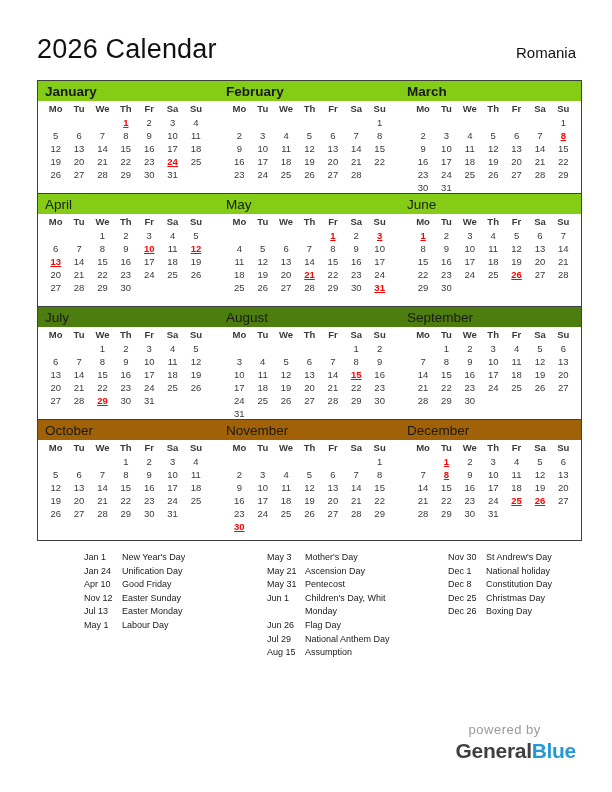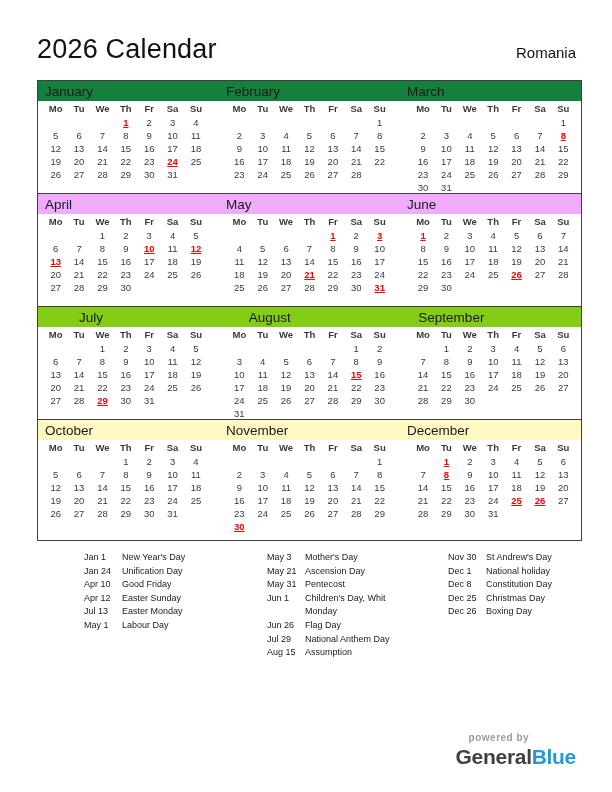--- a/index.html
+++ b/index.html
@@ -26,35 +26,35 @@
   .holiday { color:#ff0000; font-weight:bold; text-decoration:underline; }
 
   .holidays { margin:10px 0 0 42px; }
   .holidays-title { font-size:11px; font-weight:bold; color:#111; margin-bottom:9px; }
   .hcols { display:flex; }
   .hcol-0 { width:183px; } .hcol-1 { width:181px; } .hcol-2 { width:auto; }
   .hitem { display:flex; font-size:9px; line-height:13.6px; color:#222; }
   .hdate { width:38px; flex:none;margin-left:42px; }
 
   .footer { position:absolute; right:36px; top:714px; }
-  .powered { font-size:10px; color:#9b9b9b; margin:18px 0 2px 13px; letter-spacing:0.5px;font-weight:bold; }
+  .powered { font-size:13px; color:#9b9b9b; margin:8px 0 2px 13px; letter-spacing:0.5px; }
   .brand { font-size:21px; font-weight:bold; letter-spacing:-0.3px; }
 </style>
 </head>
 <body>
 
 <div class="page">
   <div class="header">
     <div class="title">2026 Calendar</div>
     <div class="region">Romania</div>
   </div>
 
   <div class="cal">
       <div class="section">
-        <div class="band" style="background: #15803d;">
+        <div class="band" style="background: #84cc16; font-weight: bold;">
           <div class="band-name">January</div>
           <div class="band-name">February</div>
           <div class="band-name">March</div>
         </div>
         <div class="months">
           <div class="month">
             <div class="row" style="color: rgb(79, 129, 189);">
               <div class="cell wd">Mo</div>
               <div class="cell wd">Tu</div>
               <div class="cell wd">We</div>
@@ -226,21 +226,21 @@
               <div class="cell"></div>
               <div class="cell"></div>
               <div class="cell"></div>
               <div class="cell"></div>
               <div class="cell"></div>
             </div>
           </div>
         </div>
       </div>
       <div class="section">
-        <div class="band" style="background: #f0abfc;">
+        <div class="band" style="background: #84cc16;">
           <div class="band-name">April</div>
           <div class="band-name">May</div>
           <div class="band-name">June</div>
         </div>
         <div class="months">
           <div class="month">
             <div class="row" style="color: rgb(244, 149, 79);">
               <div class="cell wd">Mo</div>
               <div class="cell wd">Tu</div>
               <div class="cell wd">We</div>
@@ -403,21 +403,21 @@
               <div class="cell"></div>
               <div class="cell"></div>
               <div class="cell"></div>
               <div class="cell"></div>
               <div class="cell"></div>
             </div>
           </div>
         </div>
       </div>
       <div class="section">
-        <div class="band" style="background: #84cc16; padding-left: 34px;">
+        <div class="band" style="background: #4d7c0f;">
           <div class="band-name">July</div>
           <div class="band-name">August</div>
           <div class="band-name">September</div>
         </div>
         <div class="months">
           <div class="month">
             <div class="row" style="color: rgb(119, 168, 62);">
               <div class="cell wd">Mo</div>
               <div class="cell wd">Tu</div>
               <div class="cell wd">We</div>
@@ -589,21 +589,21 @@
               <div class="cell">30</div>
               <div class="cell"></div>
               <div class="cell"></div>
               <div class="cell"></div>
               <div class="cell"></div>
             </div>
           </div>
         </div>
       </div>
       <div class="section">
-        <div class="band" style="background: #fef9c3;">
+        <div class="band" style="background: #a16207;">
           <div class="band-name">October</div>
           <div class="band-name">November</div>
           <div class="band-name">December</div>
         </div>
         <div class="months">
           <div class="month">
             <div class="row" style="color: rgb(58, 58, 58);">
               <div class="cell wd">Mo</div>
               <div class="cell wd">Tu</div>
               <div class="cell wd">We</div>
@@ -792,21 +792,21 @@
           </div>
           <div class="hitem">
             <div class="hdate">Jan 24</div>
             <div class="hname">Unification Day</div>
           </div>
           <div class="hitem">
             <div class="hdate">Apr 10</div>
             <div class="hname">Good Friday</div>
           </div>
           <div class="hitem">
-            <div class="hdate">Apr 12</div>
+            <div class="hdate">Nov 12</div>
             <div class="hname">Easter Sunday</div>
           </div>
           <div class="hitem">
             <div class="hdate">Jul 13</div>
             <div class="hname">Easter Monday</div>
           </div>
           <div class="hitem">
             <div class="hdate">May 1</div>
             <div class="hname">Labour Day</div>
           </div>

